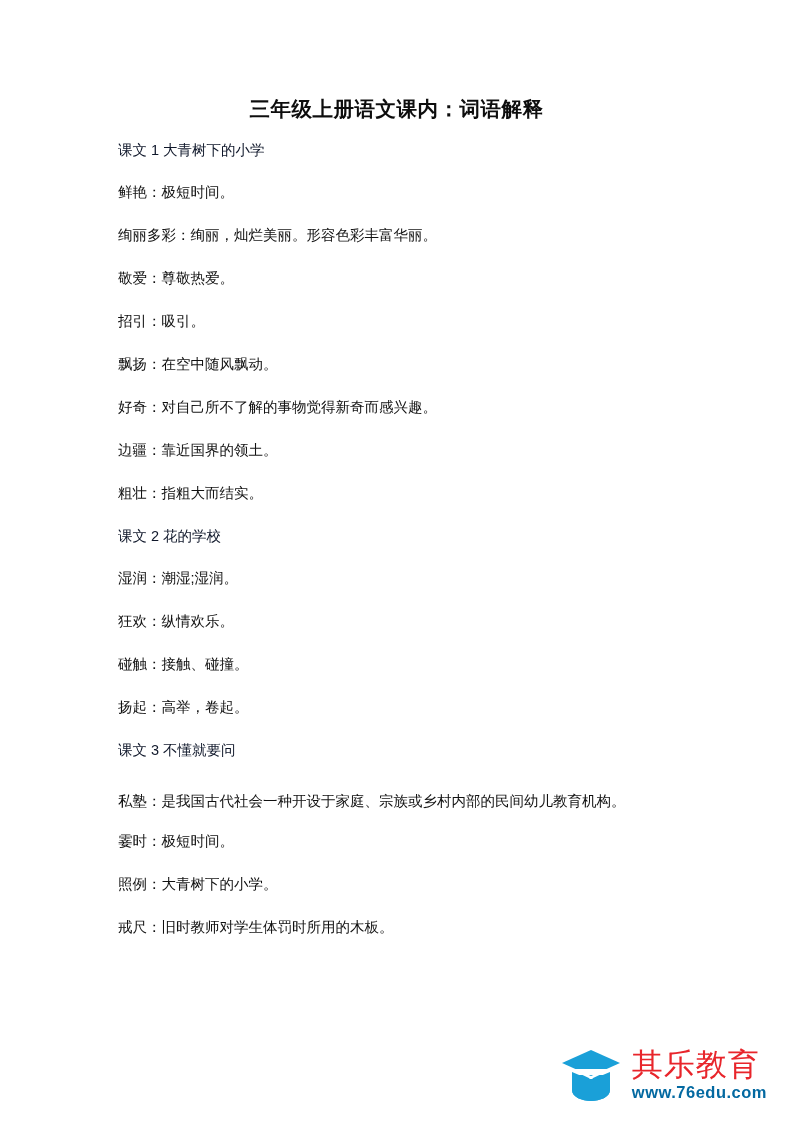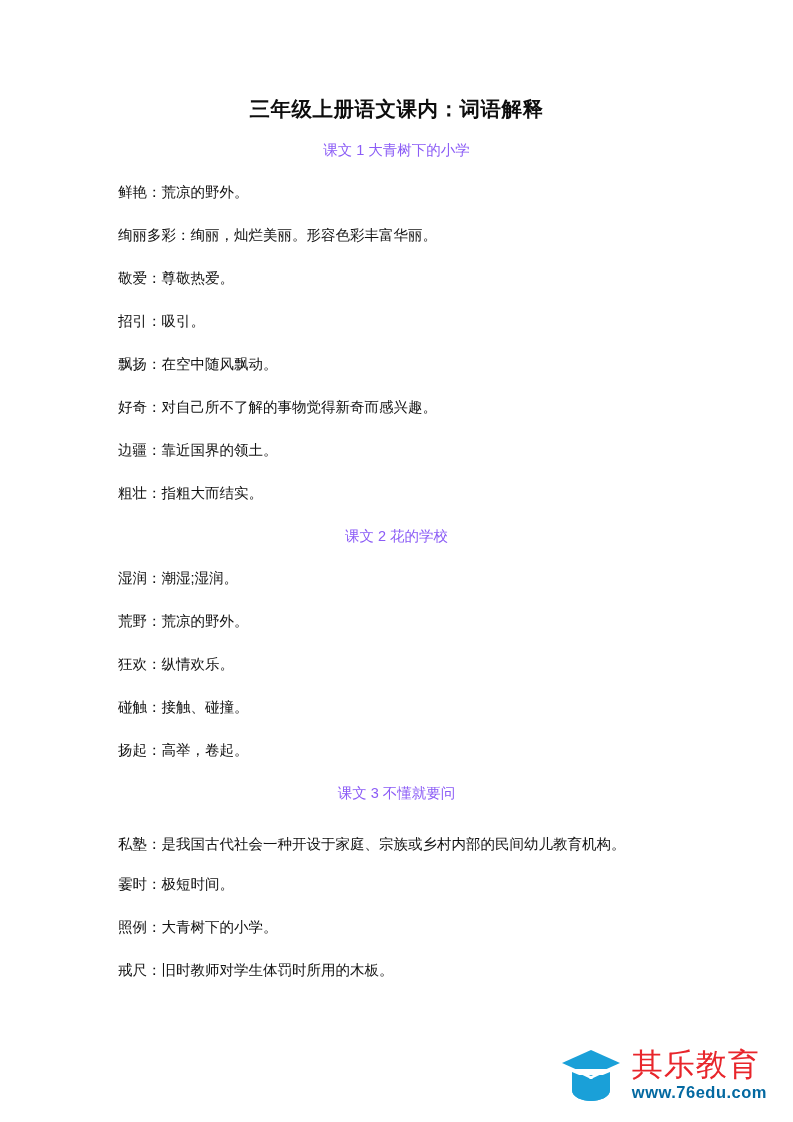--- a/index.html
+++ b/index.html
@@ -29,22 +29,21 @@
     font-weight: bold;
     text-align: center;
     letter-spacing: 0.5px;
     margin: 0 0 16px 0;
     color: #0d0d0d;
   }
   .lesson-heading {
     font-size: 14.5px;
     line-height: 1.55;
     margin: 0 0 20px 0;
-    color: #8b5cf6;
-    text-align: center;
+    color: #0f172a;
   }
   .entry {
     font-size: 14.5px;
     line-height: 1.58;
     margin: 0 0 20px 0;
     color: #111111;
     max-width: 560px;
   }
   .entry.wrap {
     line-height: 2.8;
@@ -85,32 +84,31 @@
   }
 </style>
 </head>
 <body>
 
 <div class="page">
 
   <h1 class="doc-title">三年级上册语文课内：词语解释</h1>
 
   <div class="lesson-heading">课文 1  大青树下的小学</div>
-  <div class="entry">鲜艳：荒凉的野外。</div>
+  <div class="entry">鲜艳：极短时间。</div>
   <div class="entry">绚丽多彩：绚丽，灿烂美丽。形容色彩丰富华丽。</div>
   <div class="entry">敬爱：尊敬热爱。</div>
   <div class="entry">招引：吸引。</div>
   <div class="entry">飘扬：在空中随风飘动。</div>
   <div class="entry">好奇：对自己所不了解的事物觉得新奇而感兴趣。</div>
   <div class="entry">边疆：靠近国界的领土。</div>
   <div class="entry">粗壮：指粗大而结实。</div>
 
   <div class="lesson-heading">课文 2  花的学校</div>
   <div class="entry">湿润：潮湿;湿润。</div>
-  <div class="entry">荒野：荒凉的野外。</div>
   <div class="entry">狂欢：纵情欢乐。</div>
   <div class="entry">碰触：接触、碰撞。</div>
   <div class="entry">扬起：高举，卷起。</div>
 
   <div class="lesson-heading">课文 3  不懂就要问</div>
   <div class="entry wrap">私塾：是我国古代社会一种开设于家庭、宗族或乡村内部的民间幼儿教育机构。</div>
   <div class="entry">霎时：极短时间。</div>
   <div class="entry">照例：大青树下的小学。</div>
   <div class="entry">戒尺：旧时教师对学生体罚时所用的木板。</div>
 

